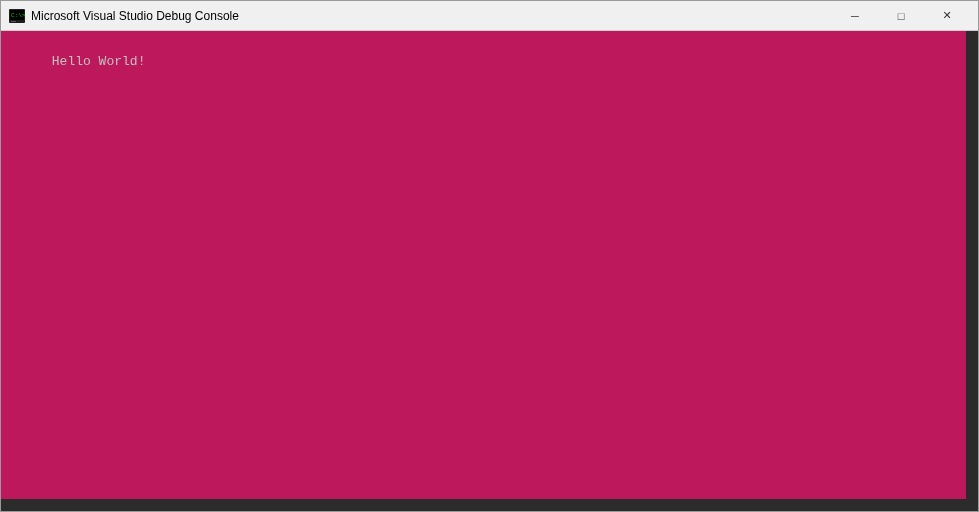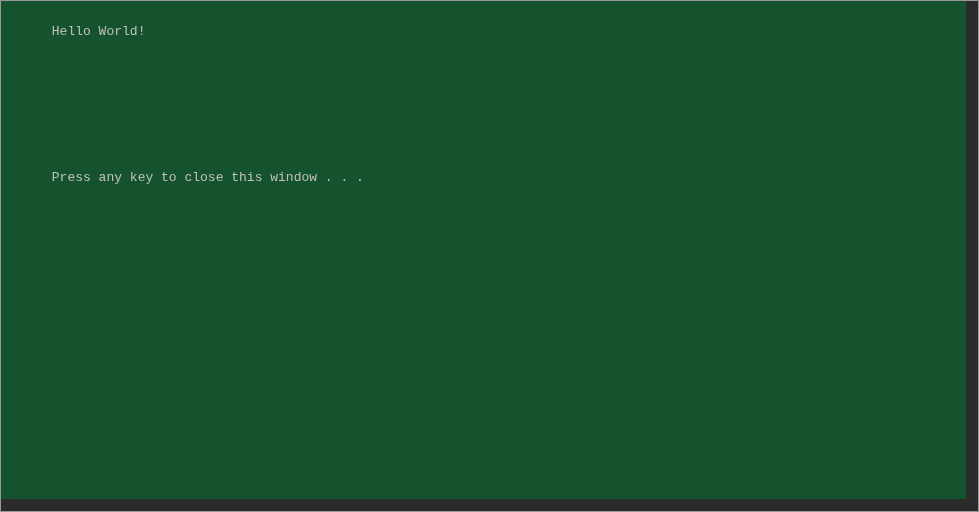--- a/index.html
+++ b/index.html
@@ -73,21 +73,21 @@
       cursor: pointer;
       display: flex;
       align-items: center;
       justify-content: center;
       font-size: 11px;
       color: #333;
     }
 
     .console-area {
       flex: 1;
-      background: #14532d;
+      background: #be185d;
       padding: 4px 4px;
       overflow: hidden;
       position: relative;
     }
 
     .console-text {
       font-family: 'Courier New', Courier, monospace;
       font-size: 13px;
       color: #c0c0c0;
       line-height: 1.4;
@@ -118,27 +118,43 @@
       left: 0;
       right: 12px;
       height: 12px;
       background: #2b2b2b;
     }
   </style>
 </head>
 <body>
 
 <div class="window">
+  <div class="title-bar">
+    <div class="title-bar-icon">
+
+      <svg viewBox="0 0 16 16" xmlns="http://www.w3.org/2000/svg">
+        <rect x="0" y="1" width="16" height="14" fill="#1e1e1e" rx="1"></rect>
+        <rect x="1" y="2" width="14" height="10" fill="#000"></rect>
+        <rect x="2" y="13" width="5" height="1" fill="#555"></rect>
+        <text x="2" y="9" font-family="Courier New" font-size="6" fill="#00cc00">C:\&gt;</text>
+      </svg>
+    </div>
+    <span class="title-bar-text">Microsoft Visual Studio Debug Console</span>
+    <div class="title-bar-controls">
+      <button class="title-bar-btn">─</button>
+      <button class="title-bar-btn">□</button>
+      <button class="title-bar-btn close-btn">✕</button>
+    </div>
+  </div>
 
   <div class="console-area">
     <div class="console-text">
       <span>Hello World!</span>
       <br>
       <span></span>
       <br>
       <br>
-      <span>Press any key to close this window . . .</span>
     </div>
     <div class="scrollbar-v"></div>
     <div class="scrollbar-h"></div>
     <div class="scrollbar-corner"></div>
   </div>
 </div>
 
 </body></html>

